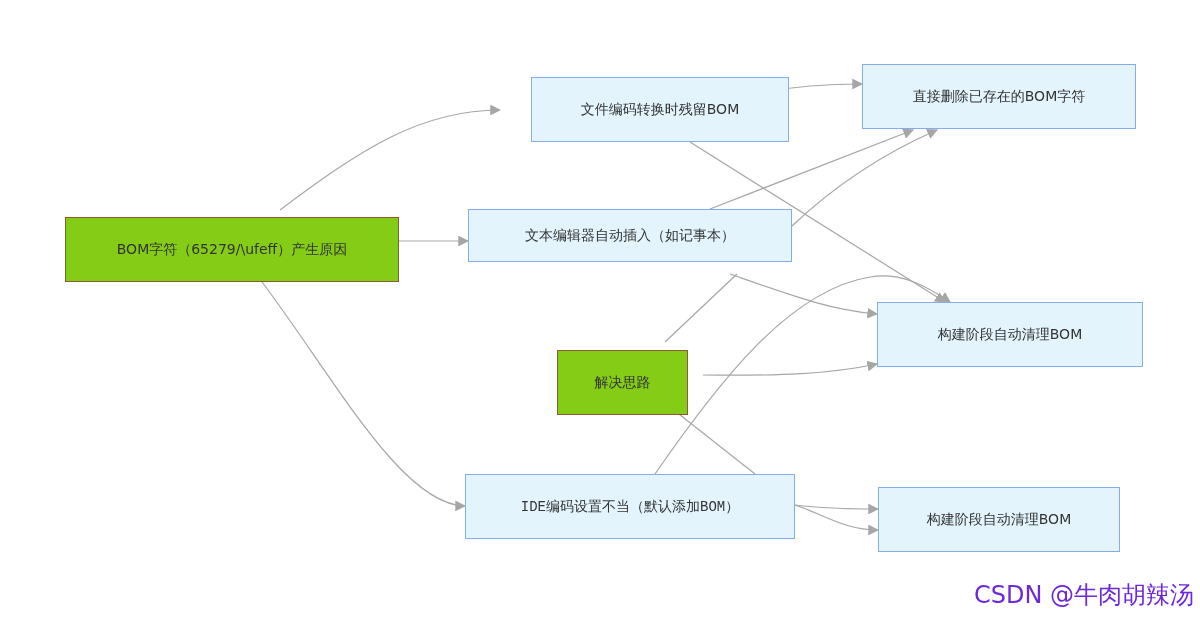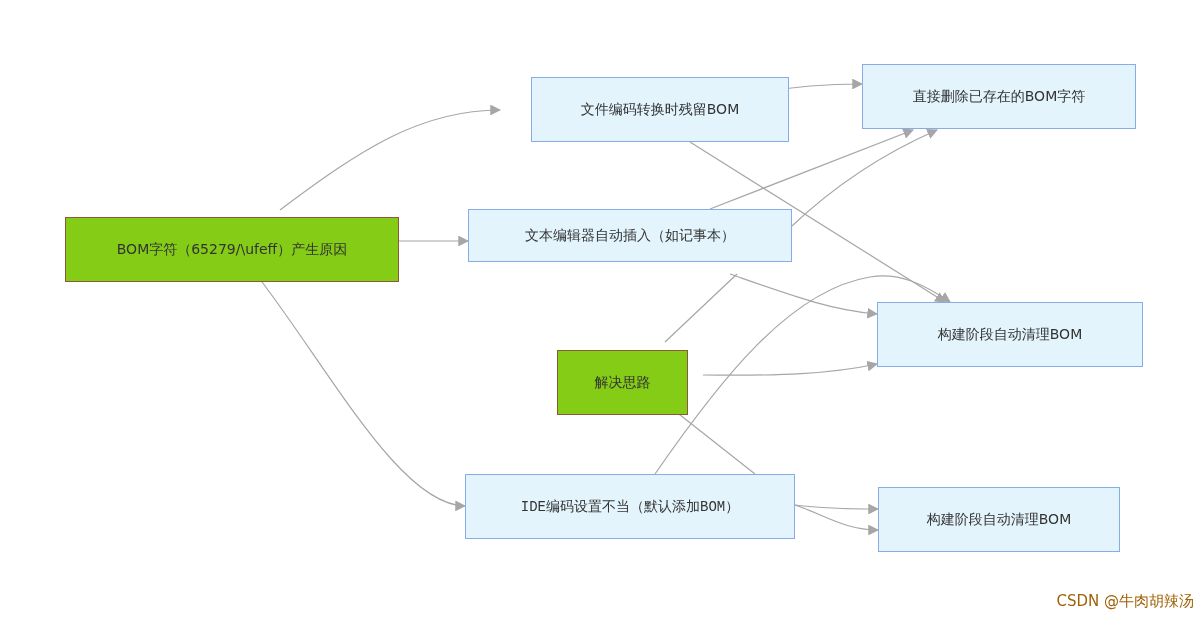--- a/index.html
+++ b/index.html
@@ -3,21 +3,21 @@
 <meta charset="utf-8">
 <style>
   html, body { margin: 0; padding: 0; background: #ffffff; }
   body { width: 1200px; height: 617px; position: relative; overflow: hidden;
          font-family: "DejaVu Sans", "Liberation Sans", sans-serif; }
   #edges { position: absolute; left: 0; top: 0; width: 1200px; height: 617px; }
   .node { position: absolute; box-sizing: border-box; display: flex; align-items: center;
           justify-content: center; font-size: 14px; color: #333333; text-align: center; }
   .node.blue { background: #e3f4fd; border: 1.5px solid #85aee8; }
   .node.brown { background: #84cc16; border: 1.5px solid #8a5a36; margin-top: 8px; }
-  .watermark { position: absolute; right: 6px; bottom: 6px; font-size: 15px; color: #a16207;
+  .watermark { position: absolute; right: 6px; bottom: 6px; font-size: 24px; color: #6d28d9;
                font-family: "DejaVu Sans", sans-serif; }
 </style>
 </head>
 <body>
 
 <svg id="edges" xmlns="http://www.w3.org/2000/svg">
   <defs>
     <marker id="arrow" viewBox="0 0 10 10" refX="9" refY="5" markerWidth="9" markerHeight="9" orient="auto-start-reverse">
       <path d="M0,0 L10,5 L0,10 z" fill="#a6a6a6"></path>
     </marker>

